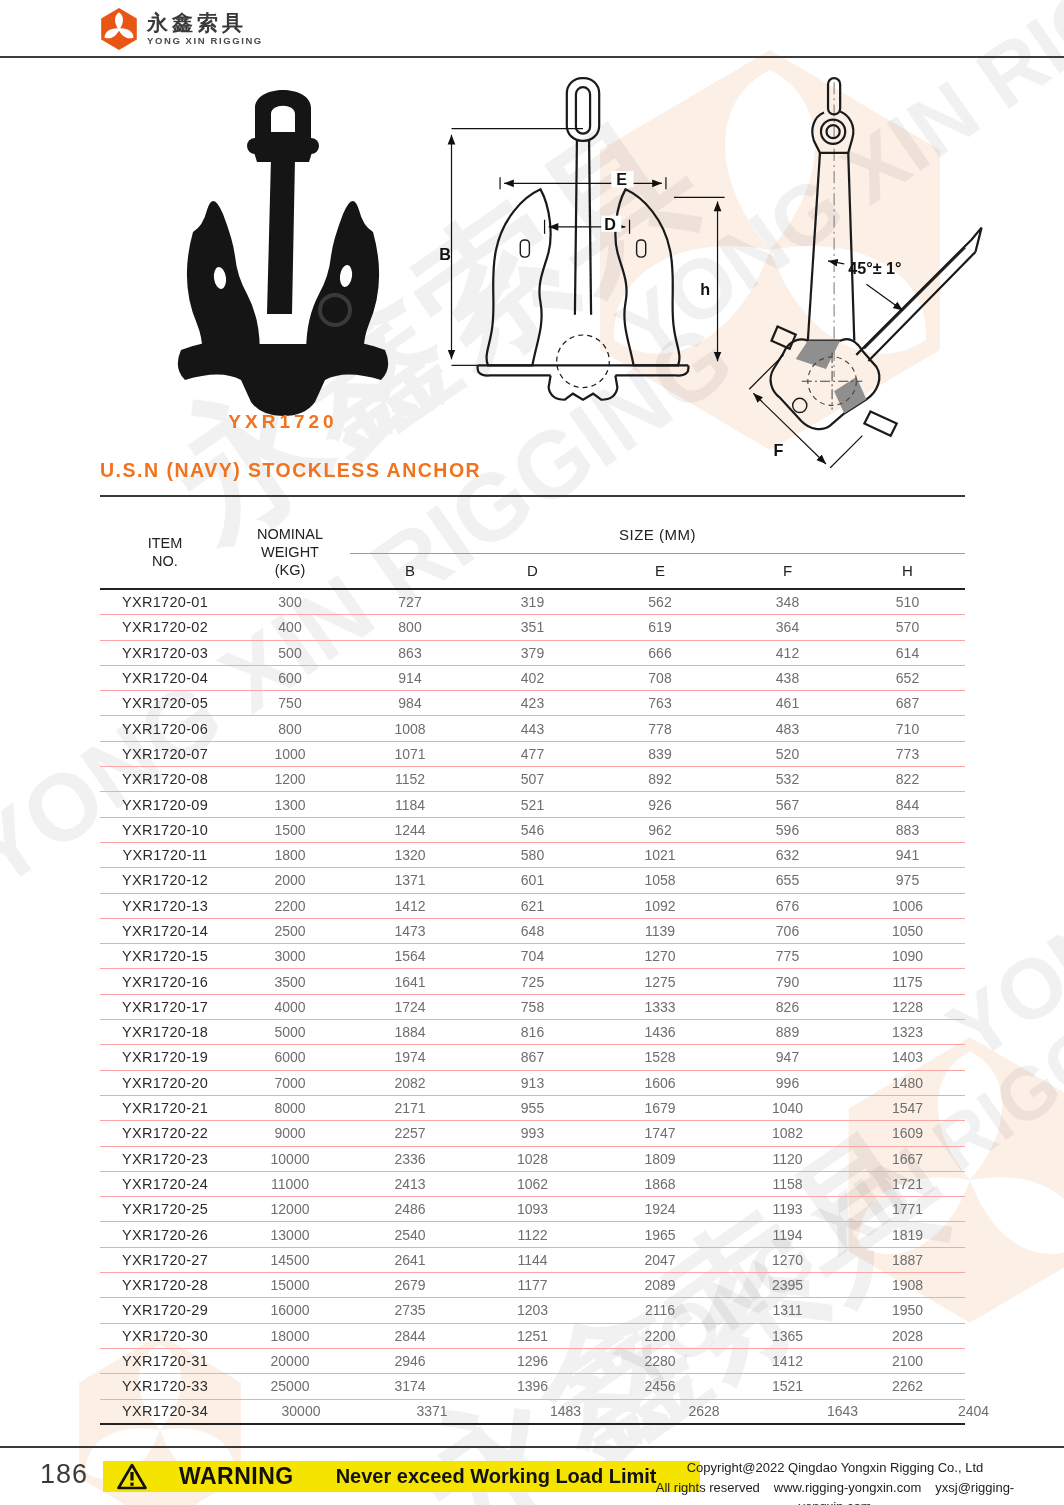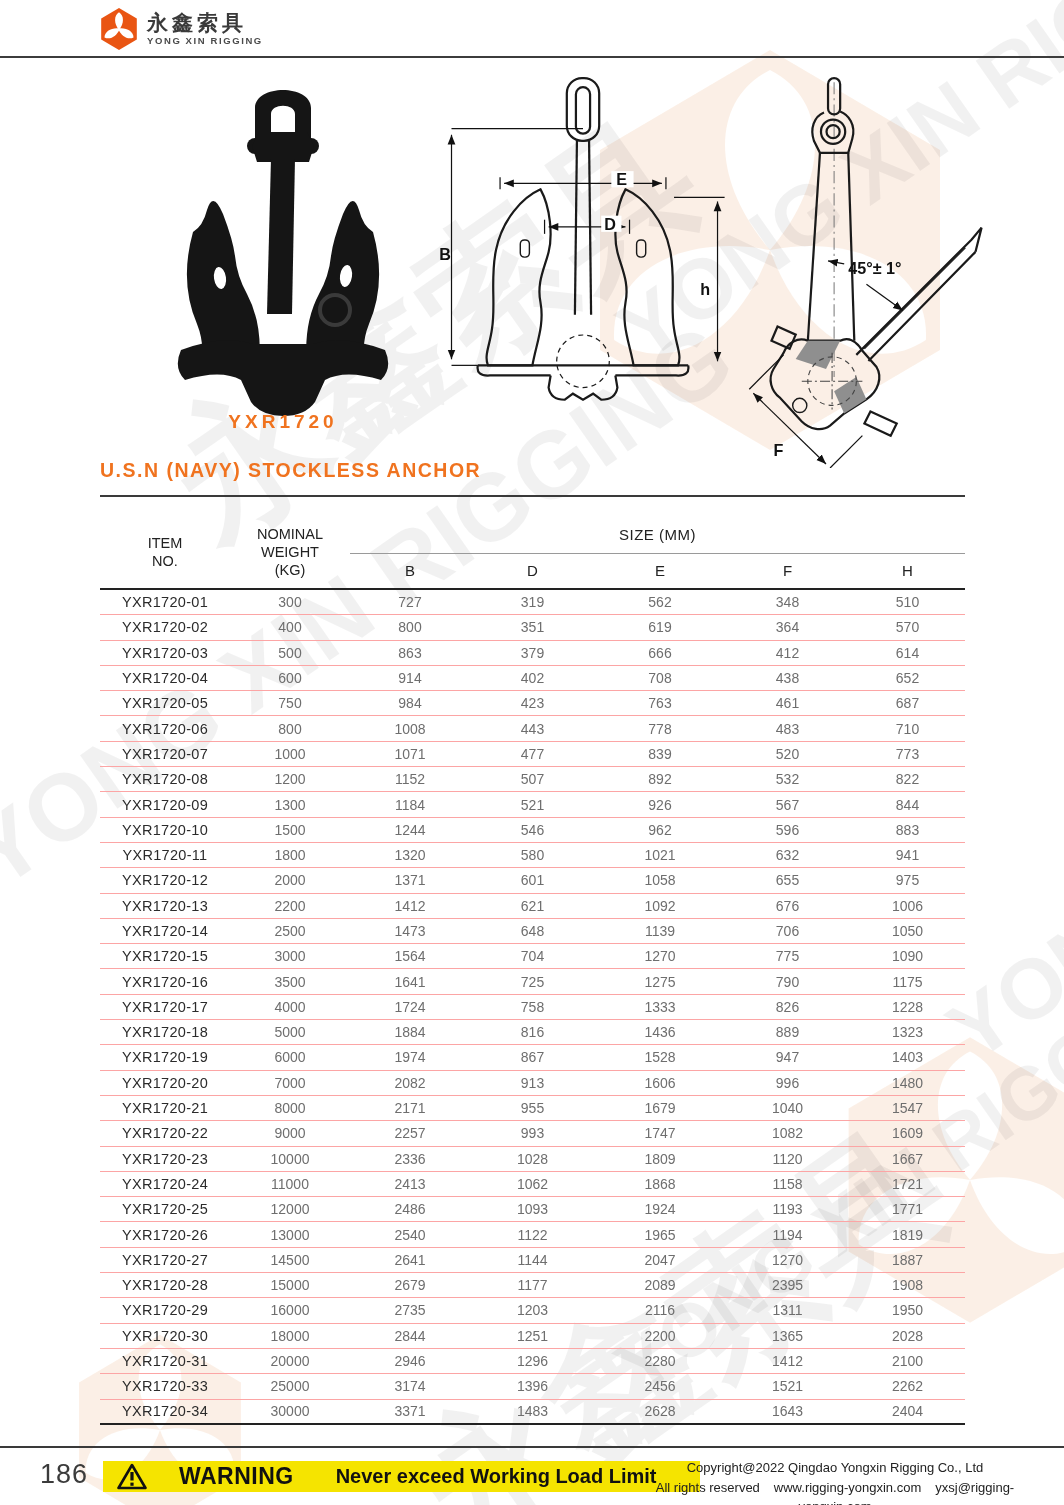--- a/index.html
+++ b/index.html
@@ -35,21 +35,21 @@
   
   .tbl{position:absolute;left:100px;top:498px;width:865px;}
   .thead,.trow{display:grid;grid-template-columns:130px 120px 120px 125px 130px 125px 115px;}
   .thead{border-bottom:2.5px solid #222;height:70px;grid-template-rows:36px 34px;margin-top:20px;}
   .th{display:flex;align-items:center;justify-content:center;color:#222;font-size:14.5px;line-height:1.22;text-align:center;white-space:pre-line;}
   .th-item{grid-column:1;grid-row:1/3;}
   .th-weight{grid-column:2;grid-row:1/3;}
   .th-size{grid-column:3/8;grid-row:1;border-bottom:1px solid #9a9a9a;font-size:15px;letter-spacing:.5px;}
   .th-dim{grid-row:2;font-size:15px;}
   .trow{height:25.3px;border-bottom:1px solid #fca5a5;box-sizing:border-box;}
-  .trow:last-child{border-bottom:2.5px solid #222;}
+  .trow:last-child{border-bottom:2.5px solid #222;gap:11px;}
   .td{display:flex;align-items:center;justify-content:center;font-size:14px;color:#6e6e6e;}
   .td-item{color:#2b2b2b;font-size:14.5px;letter-spacing:.3px;}
 
   
   .footer-line{position:absolute;left:0;right:0;top:1446px;border-top:2px solid #3a3a3a;}
   .page-num{position:absolute;left:40px;top:1459px;font-size:27px;color:#3b3b3b;letter-spacing:1px;}
   .warning{position:absolute;left:103px;top:1461px;width:597px;height:31px;background:#F5E400;
     display:flex;align-items:center;box-sizing:border-box;padding-left:14px;}
   .warn-word{font-size:23px;font-weight:800;color:#111;letter-spacing:.5px;margin-left:32px;}
   .warn-text{font-size:20px;font-weight:bold;color:#111;margin-left:42px;}

